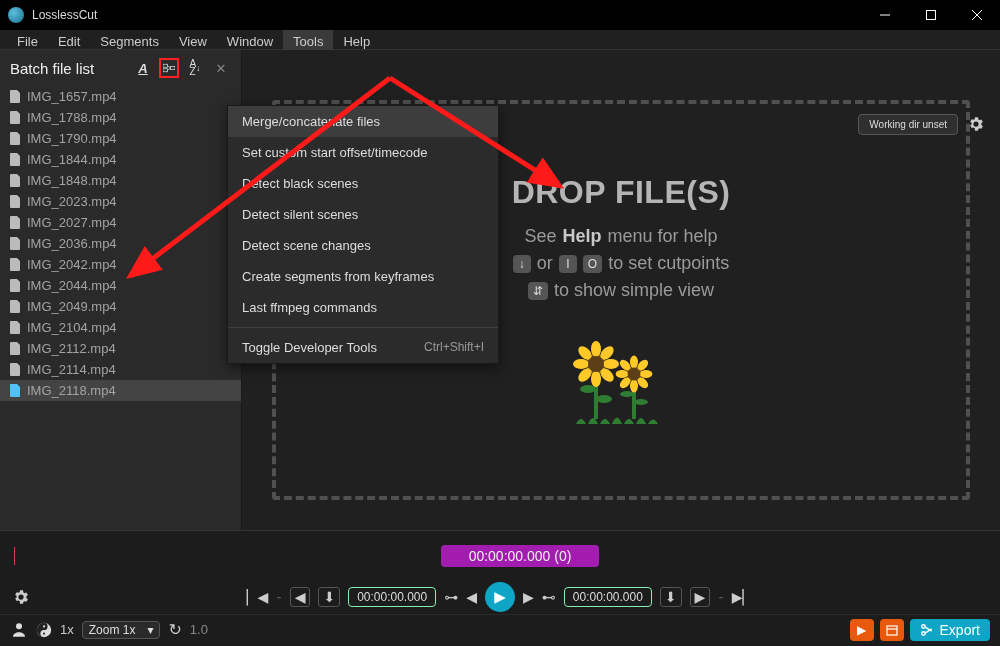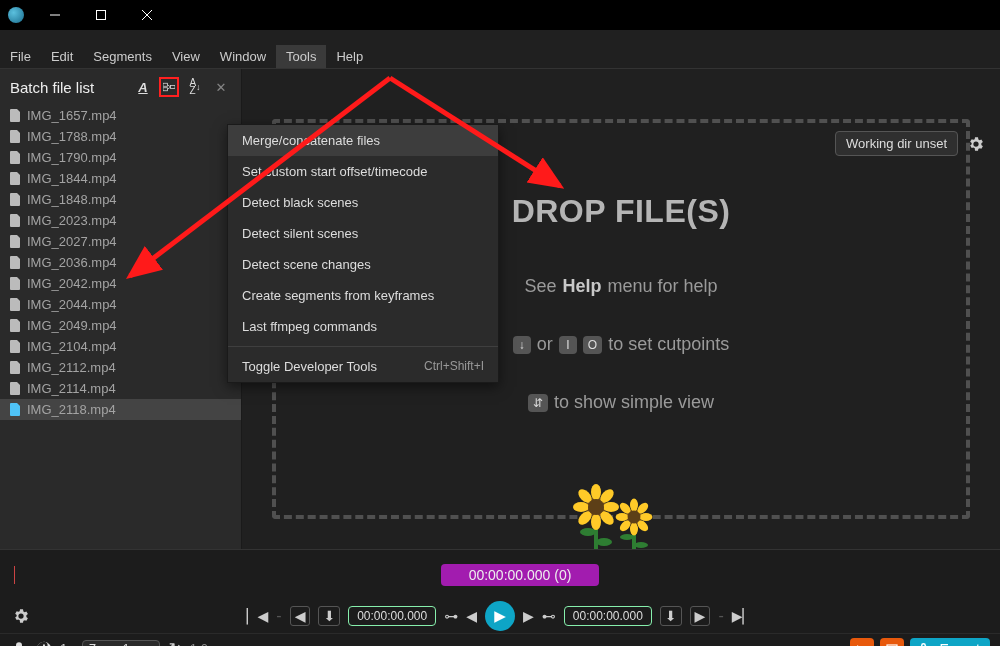--- a/index.html
+++ b/index.html
@@ -6,21 +6,21 @@
 body { background: #1a1a1a; color: #ccc; width: 1000px; height: 646px; overflow: hidden; position: relative; }
 
 
 .titlebar { height: 30px; background: #000; display: flex; align-items: center; padding-left: 8px; }
 .titlebar .logo { width: 16px; height: 16px; border-radius: 50%; background: radial-gradient(circle at 35% 35%, #5bc0de, #1a6d8e); margin-right: 8px; }
 .titlebar .title { font-size: 12px; color: #ddd; flex: 1; }
 .win-controls { display: flex; height: 100%; }
 .win-btn { width: 46px; height: 30px; display: flex; align-items: center; justify-content: center; color: #fff; font-size: 13px; }
 
 
-.menubar { height: 39px; background: #202020; display: flex; align-items: flex-end; border-bottom: 1px solid #333; }
+.menubar { height: 20px; background: #202020; display: flex; align-items: flex-start; border-bottom: 1px solid #333; padding-left: 7px; }
 .menu-item { padding: 4px 10px; font-size: 13px; color: #ccc; cursor: default; }
 .menu-item.active { background: #3a3a3a; }
 
 
 .main { display: flex; height: 480px; position: relative; }
 
 
 .sidebar { width: 242px; background: #2a2a2a; border-right: 1px solid #1a1a1a; display: flex; flex-direction: column; }
 .sidebar-header { display: flex; align-items: center; padding: 8px 10px 8px 10px; gap: 8px; }
 .sidebar-title { font-size: 15px; color: #eee; flex: 1; }
@@ -36,30 +36,30 @@
 
 
 .dropdown { position: absolute; top: 55px; left: 227px; width: 272px; background: #2b2b2b; border: 1px solid #1a1a1a; box-shadow: 0 4px 12px rgba(0,0,0,.5); z-index: 50; }
 .dropdown-item { padding: 8px 14px; font-size: 13px; color: #ddd; display: flex; justify-content: space-between; }
 .dropdown-item.hovered { background: #3d3d3d; }
 .dropdown-sep { height: 1px; background: #3f3f3f; margin: 4px 0; }
 .dropdown-shortcut { color: #999; font-size: 12px; }
 
 
 .drop-area { flex: 1; position: relative; background: #202020; }
-.drop-frame { position: absolute; top: 50px; left: 30px; right: 30px; bottom: 30px; border: 4px dashed #505050; border-radius: 4px; display: flex; flex-direction: column; align-items: center; padding-top: 70px; gap: 31px; }
+.drop-frame { position: absolute; top: 50px; left: 30px; right: 30px; bottom: 30px; border: 4px dashed #505050; border-radius: 4px; display: flex; flex-direction: column; align-items: center; padding-top: 70px; }
 .drop-title { font-size: 32px; font-weight: 600; color: #b5b5b5; letter-spacing: .5px; margin-bottom: 12px; }
 .drop-line { font-size: 18px; color: #9a9a9a; display: flex; align-items: center; gap: 6px; margin: 3px 8px; }
 .drop-line strong { color: #c8c8c8; font-weight: 700; }
 .kbd { background: #555; border-radius: 4px; padding: 2px 5px; font-size: 12px; color: #ddd; display: inline-flex; align-items: center; justify-content: center; min-width: 18px; }
 .sunflowers { margin-top: 20px; }
 
 
 .top-right { position: absolute; top: 62px; right: 12px; display: flex; align-items: center; gap: 6px; }
-.working-dir { background: #2f2f2f; border: 1px solid #555; border-radius: 4px; padding: 4px 10px; font-size: 13px; color: #ddd; }
+.working-dir { background: #2f2f2f; border: 1px solid #555; border-radius: 4px; padding: 4px 10px; font-size: 10px; color: #ddd; }
 .gear-btn { width: 24px; height: 24px; display: flex; align-items: center; justify-content: center; color: #ccc; }
 
 
 .timeline { height: 50px; background: #1c1c1c; border-top: 1px solid #333; display: flex; align-items: center; justify-content: center; position: relative; }
 .timeline-mark { width: 1px; height: 18px; background: #c44; position: absolute; left: 14px; top: 16px; }
 .timecode-label { background: #a21caf; border-radius: 4px; padding: 3px 28px; font-size: 14px; color: #eee; margin-left: 40px; }
 
 .controls { height: 34px; background: #1c1c1c; display: flex; align-items: center; justify-content: center; gap: 8px; padding: 0 14px; }
 .ctrl-btn { color: #ccc; display: flex; align-items: center; justify-content: center; font-size: 14px; }
 .ctrl-sep { color: #555; }
@@ -78,20 +78,21 @@
 
 .arrow-svg { position: absolute; top: 56px; left: 0; pointer-events: none; z-index: 100; }
 
 svg { display: block; }
 </style>
 </head>
 <body>
 
 <div class="titlebar">
   <div class="logo"></div>
+  <div class="title">LosslessCut</div>
   <div class="win-controls">
     <div class="win-btn">
       <svg width="10" height="10" viewBox="0 0 10 10">
           <line x1="0" y1="5" x2="10" y2="5" stroke="#fff" stroke-width="1"></line>
         </svg>
     </div>
     <div class="win-btn">
       <svg width="10" height="10" viewBox="0 0 10 10">
           <rect x="0.5" y="0.5" width="9" height="9" fill="none" stroke="#fff" stroke-width="1"></rect>
         </svg>

